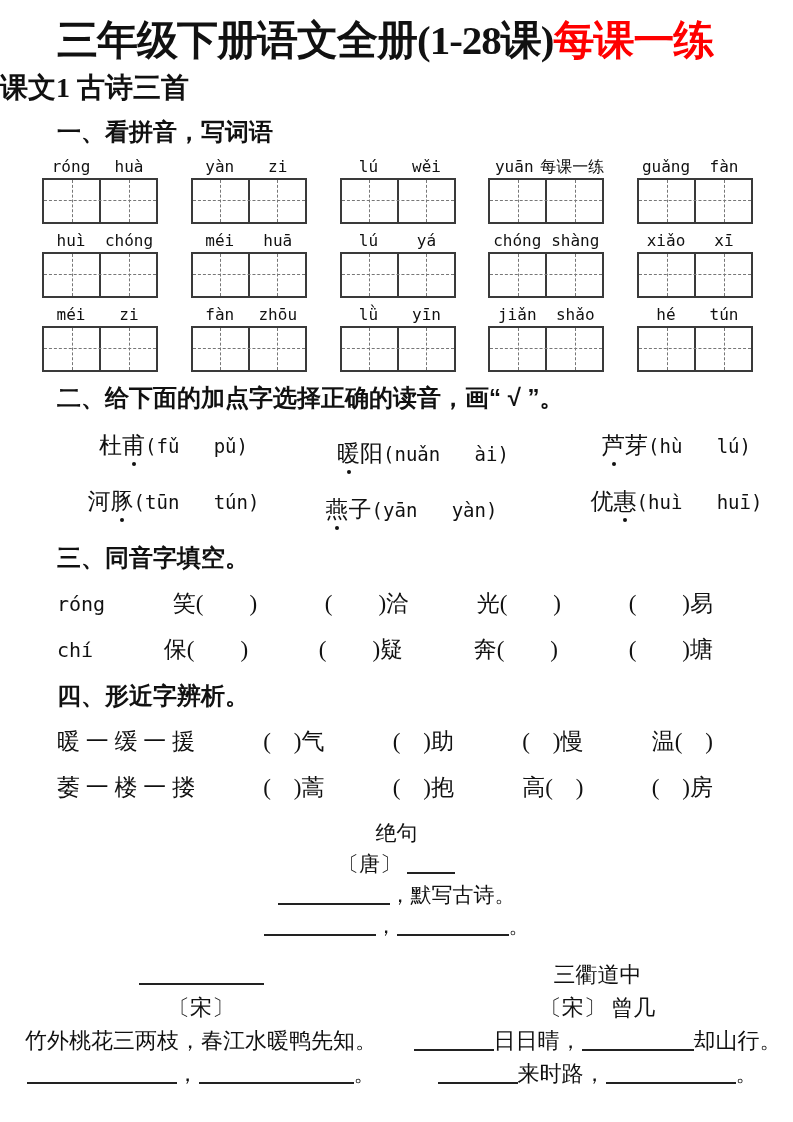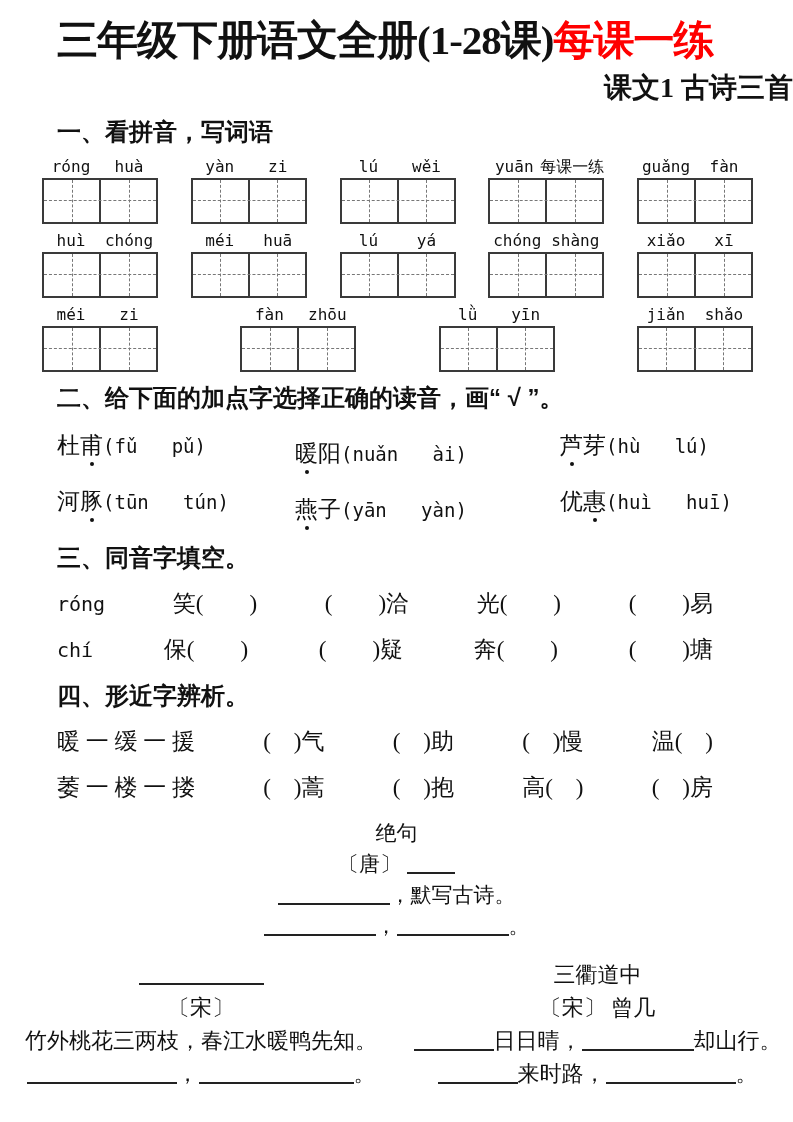--- a/index.html
+++ b/index.html
@@ -10,21 +10,21 @@
   }
   .page{width:793px;height:1122px;box-sizing:border-box;padding-top:10px;}
 
   
   .title{
     margin:4px 0 0 57px;font-size:41px;font-weight:900;line-height:52px;
     font-family:"Liberation Serif","DejaVu Serif",serif;letter-spacing:-1px;white-space:nowrap;
   }
   .title .red{color:var(--accent,#ff0000);}
   .subtitle{
-    text-align:right;font-size:28px;font-weight:bold;line-height:36px;margin-top:4px;
+    text-align:left;font-size:28px;font-weight:bold;line-height:36px;margin-top:4px;
   }
 
   
   .sec-head{
     margin:10px 0 8px 57px;font-size:24px;font-weight:bold;line-height:32px;
     font-family:"Liberation Sans","DejaVu Sans",sans-serif;
   }
 
   
   .pin-grid{margin:2px 40px 0 42px;}
@@ -35,21 +35,21 @@
     flex:1;text-align:center;font-family:"DejaVu Sans Mono","Liberation Mono",monospace;
     font-size:16px;line-height:21px;white-space:nowrap;
   }
   .wbox{position:relative;display:flex;width:112px;height:42px;border:2px solid #3a3a3a;background:#fff;}
   .wbox::after{content:"";position:absolute;left:0;right:0;top:50%;margin-top:-1px;border-top:1px dashed #777;}
   .wcell{flex:1;position:relative;}
   .wcell + .wcell{border-left:2px solid #3a3a3a;}
   .wcell::before{content:"";position:absolute;top:0;bottom:0;left:50%;border-left:1px dashed #777;}
 
   
-  .s2-row{display:flex;margin:16px 0 16px 57px;font-size:23px;line-height:32px;}
+  .s2-row{display:flex;margin:16px 0 16px 57px;font-size:23px;line-height:32px;justify-content:center;}
   .s2-item{white-space:nowrap;}
   .s2-item.c1{width:238px;}
   .s2-item.c2{width:265px;margin-top:8px;}
   .hz{position:relative;}
   .hz.dotted::after{
     content:"";position:absolute;left:50%;bottom:-8px;transform:translateX(-50%);
     width:4px;height:4px;border-radius:50%;background:#111;
   }
   .pin{font-family:"DejaVu Sans Mono","Liberation Mono",monospace;font-size:19px;white-space:pre;}
 
@@ -230,20 +230,30 @@
       <div class="pin-group">
         <div class="pin-labels">
             <span>jiǎn</span>
             <span>shǎo</span>
           </div>
         <div class="wbox">
             <div class="wcell"></div>
             <div class="wcell"></div>
           </div>
       </div>
+      <div class="pin-group">
+        <div class="pin-labels">
+            <span>hé</span>
+            <span>tún</span>
+          </div>
+        <div class="wbox">
+            <div class="wcell"></div>
+            <div class="wcell"></div>
+          </div>
+      </div>
     </div>
 
   </div>
 
   <div class="sec-head">二、给下面的加点字选择正确的读音，画“ √ ”。</div>
   <div class="s2-row">
     <div class="s2-item c1"><span class="hz">杜</span><span class="hz dotted">甫</span><span class="hz"></span><span class="pin">(fǔ   pǔ)</span></div>
     <div class="s2-item c2"><span class="hz"></span><span class="hz dotted">暖</span><span class="hz">阳</span><span class="pin">(nuǎn   ài)</span></div>
     <div class="s2-item"><span class="hz"></span><span class="hz dotted">芦</span><span class="hz">芽</span><span class="pin">(hù   lú)</span></div>
   </div>

